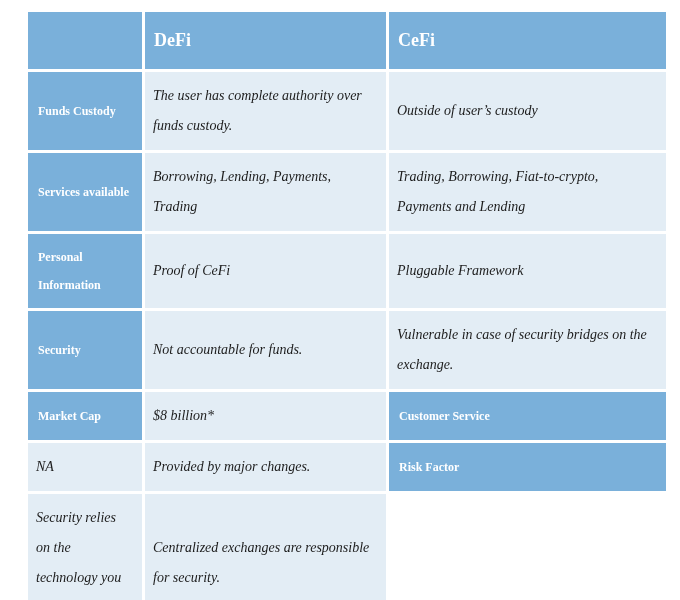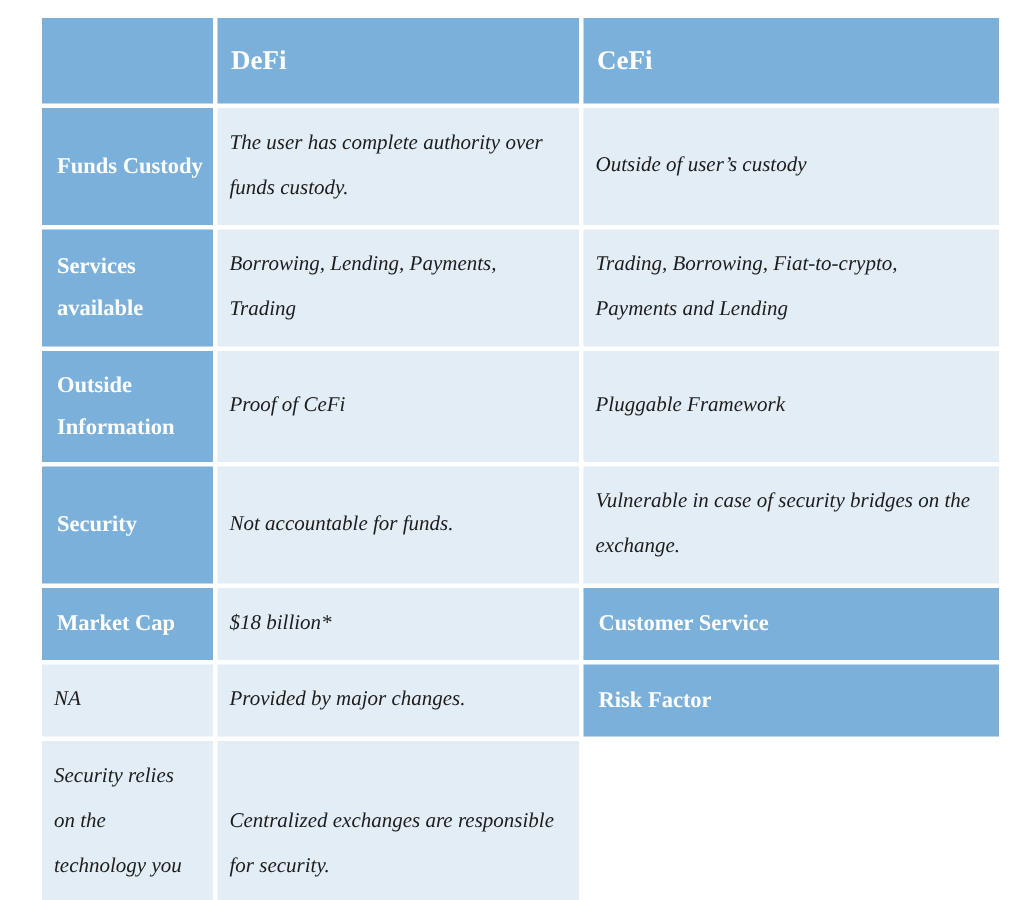--- a/index.html
+++ b/index.html
@@ -29,21 +29,21 @@
     color: var(--header-text, #ffffff);
     font-weight: bold;
     font-size: 18px;
     min-height: 57px;
     padding: 0 8px 0 9px;
   }
   .rowlabel {
     background: var(--label-bg, #7ab0da);
     color: var(--header-text, #ffffff);
     font-weight: bold;
-    font-size: 15px;
+    font-size: 12px;
     line-height: 28px;
     min-height: 48px;
     padding: 9px 6px 9px 10px;
   }
   .body-cell {
     background: var(--cell-bg, #e3edf5);
     color: var(--cell-text, #1c1c1c);
     font-size: 14px;
     line-height: 30px;
     min-height: 48px;
@@ -61,30 +61,30 @@
   <div class="cell head">CeFi</div>
 
   <div class="cell rowlabel">Funds Custody</div>
   <div class="cell body-cell">The user has complete authority over funds custody.</div>
   <div class="cell body-cell">Outside of user’s custody</div>
 
   <div class="cell rowlabel">Services available</div>
   <div class="cell body-cell">Borrowing, Lending, Payments, Trading</div>
   <div class="cell body-cell">Trading, Borrowing, Fiat-to-crypto, Payments and Lending</div>
 
-  <div class="cell rowlabel">Outside Information</div>
+  <div class="cell rowlabel">Personal Information</div>
   <div class="cell body-cell">Proof of CeFi</div>
   <div class="cell body-cell">Pluggable Framework</div>
 
   <div class="cell rowlabel">Security</div>
   <div class="cell body-cell">Not accountable for funds.</div>
   <div class="cell body-cell">Vulnerable in case of security bridges on the exchange.</div>
 
   <div class="cell rowlabel">Market Cap</div>
-  <div class="cell body-cell">$18 billion*</div>
+  <div class="cell body-cell">$8 billion*</div>
 
   <div class="cell rowlabel">Customer Service</div>
   <div class="cell body-cell">NA</div>
   <div class="cell body-cell">Provided by major changes.</div>
 
   <div class="cell rowlabel">Risk Factor</div>
   <div class="cell body-cell">Security relies on the technology you are using.</div>
   <div class="cell body-cell">Centralized exchanges are responsible for security.</div>
 
 </div>

